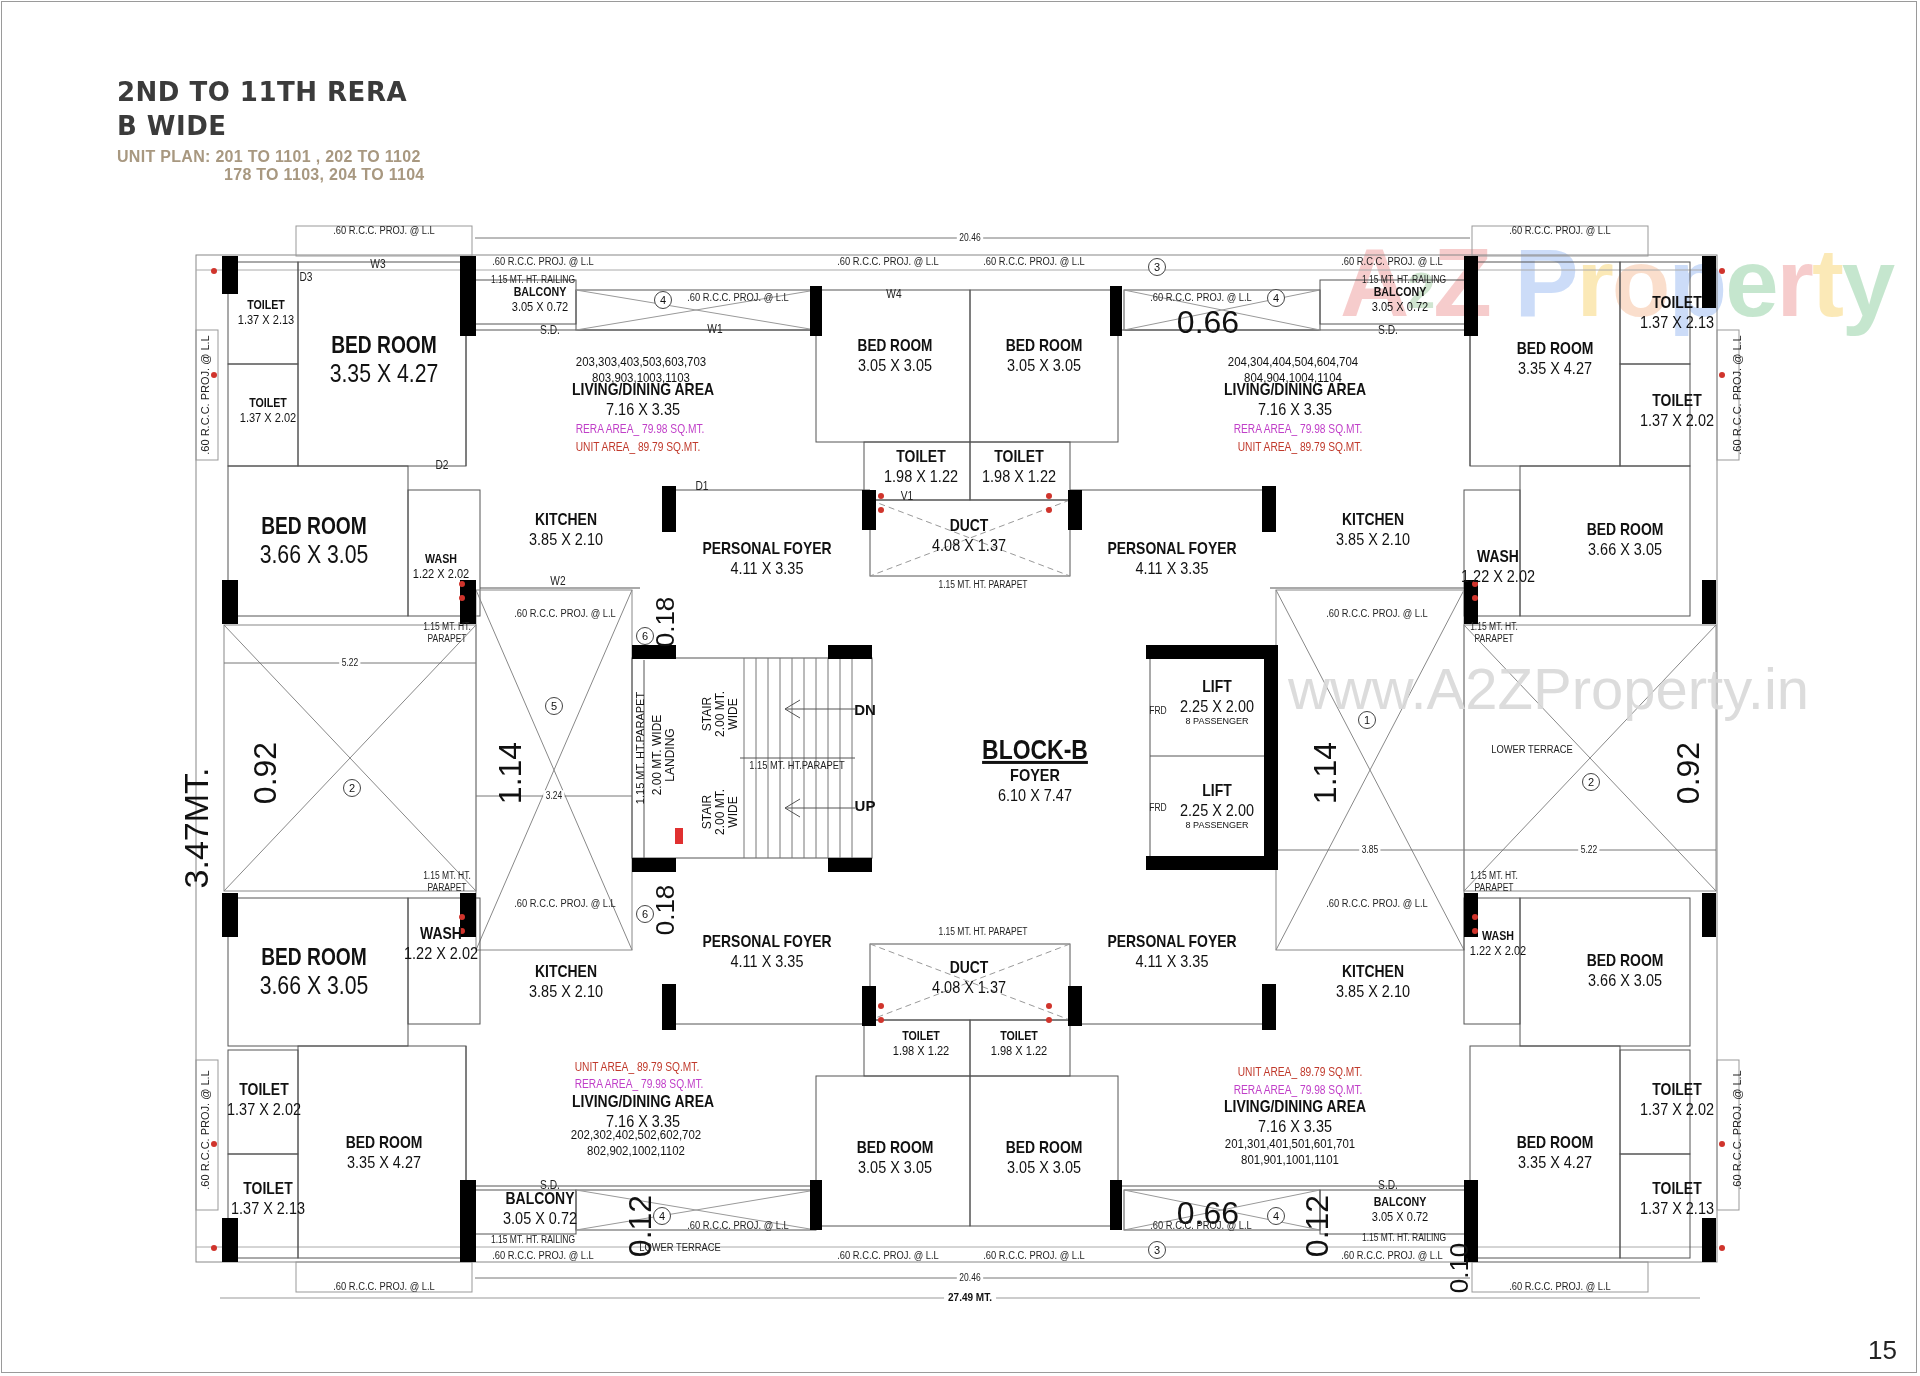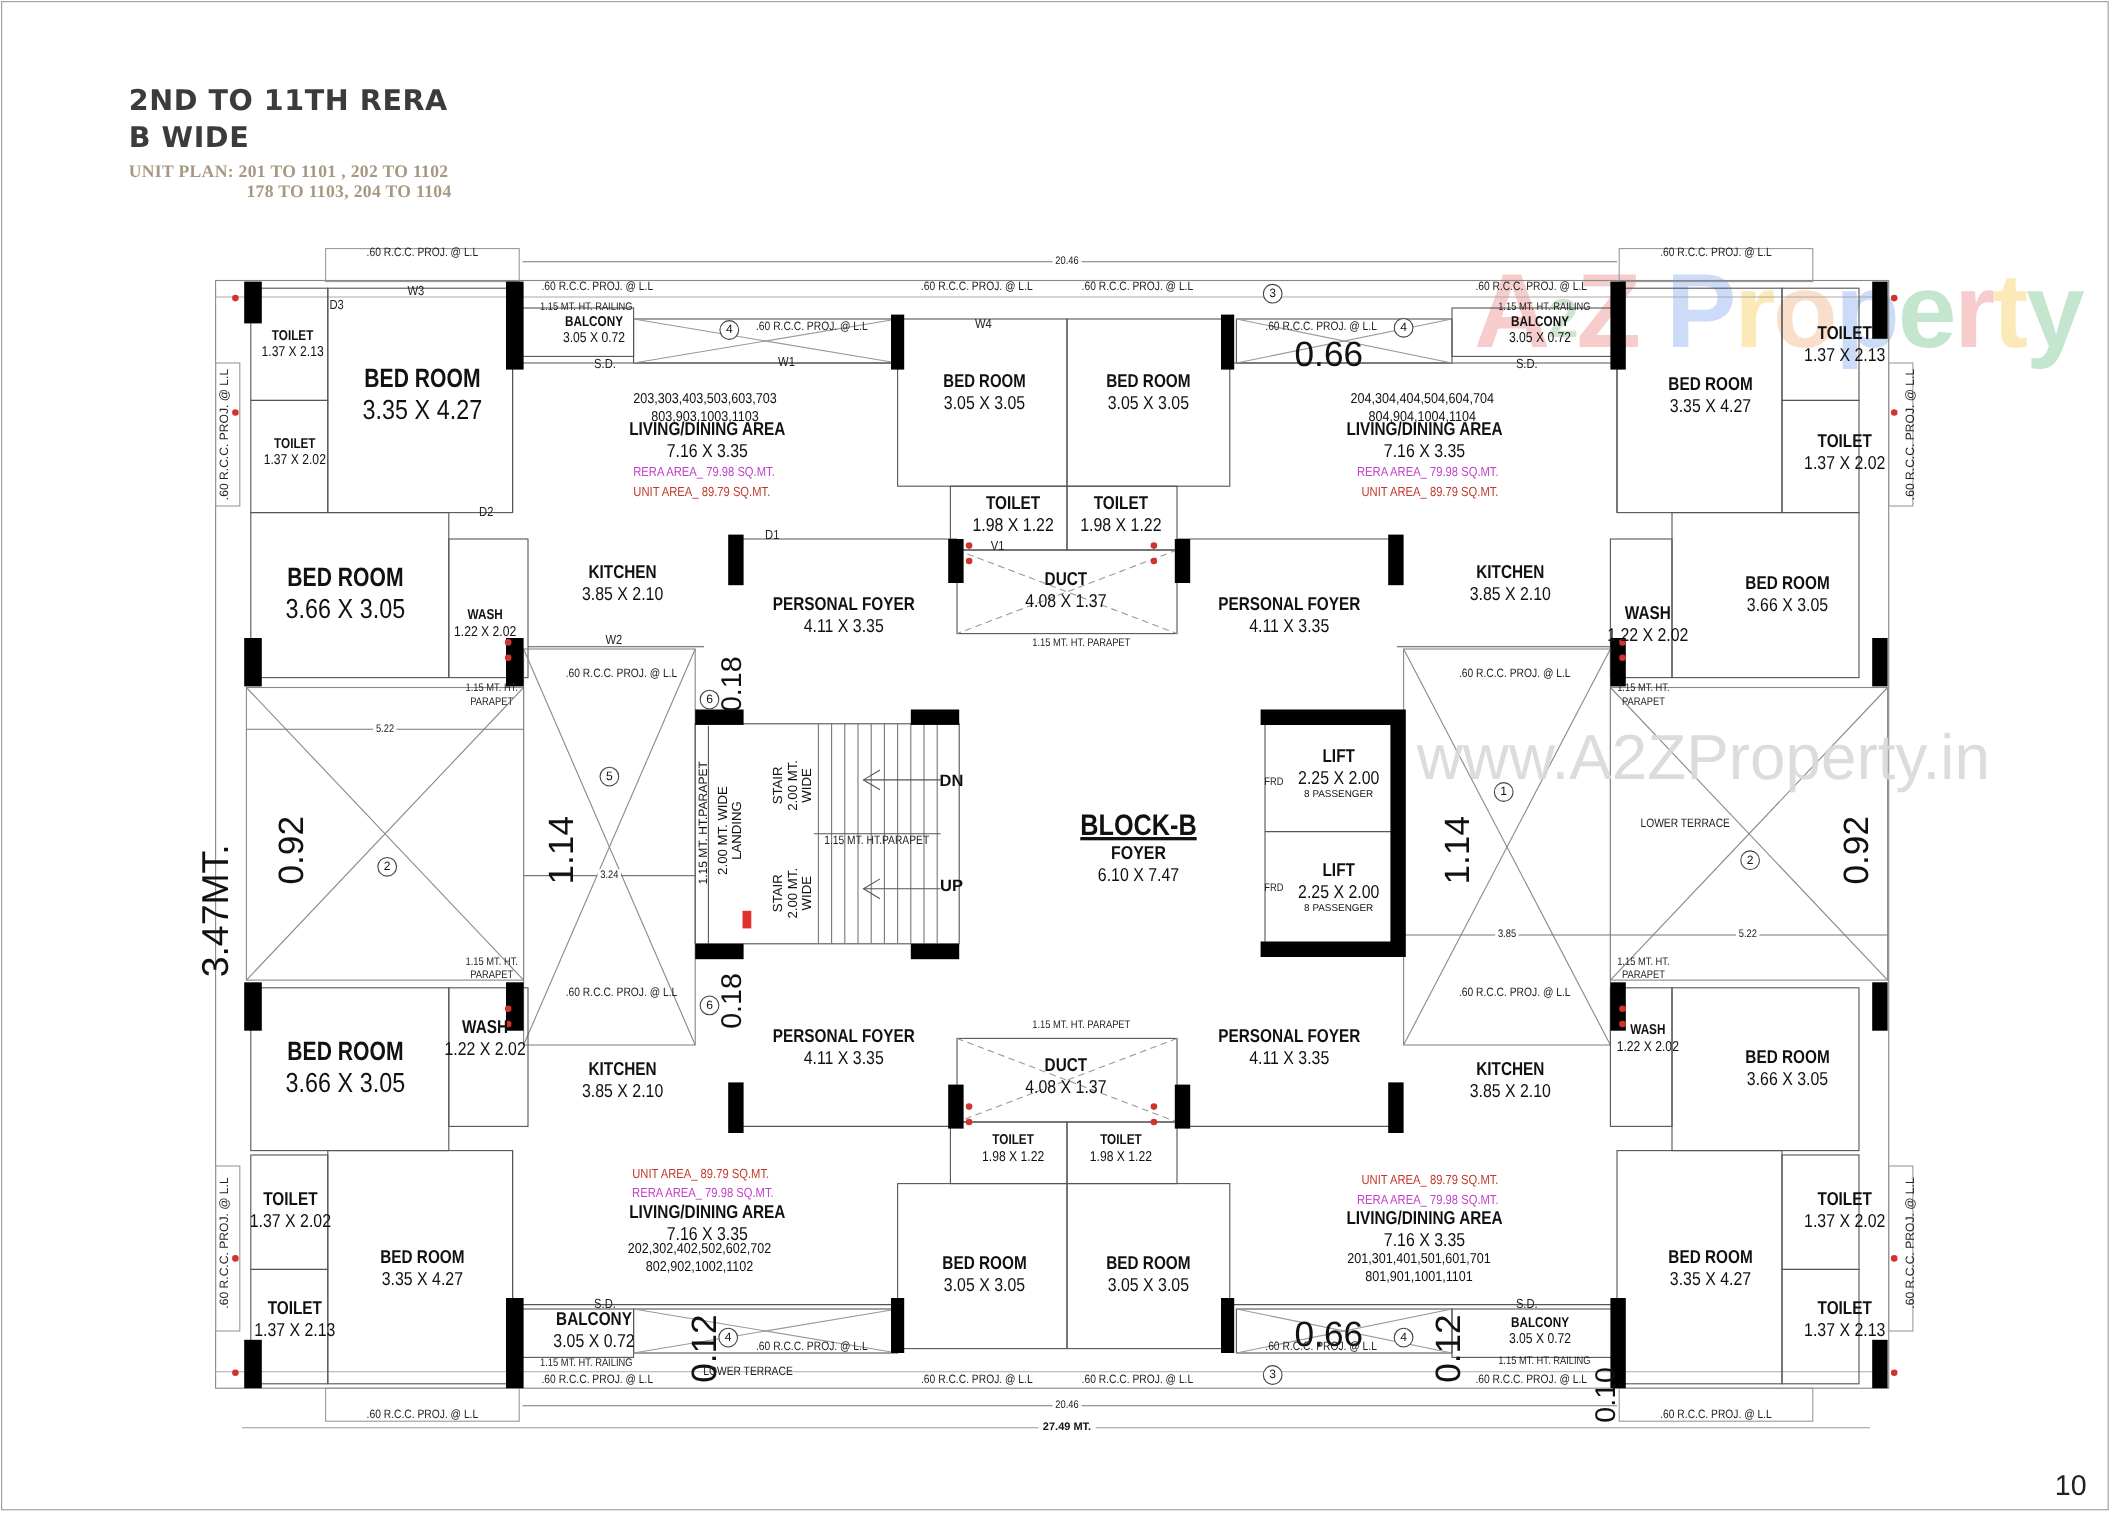--- a/index.html
+++ b/index.html
@@ -1,19 +1,19 @@
 <!DOCTYPE html>
 <html><head>
 <meta charset="utf-8">
 <style>
   html,body{margin:0;padding:0;background:#fff;}
   body{width:1920px;height:1376px;position:relative;overflow:hidden;font-family:"Liberation Sans",sans-serif;color:#111;}
   .frame{position:absolute;left:1px;top:1px;width:1916px;height:1372px;border:1px solid #9a9a9a;box-sizing:border-box;}
   .title{position:absolute;font-family:"DejaVu Sans",sans-serif;font-weight:bold;color:#3b3b3b;font-size:26px;letter-spacing:0.5px;}
-  .sub{position:absolute;font-family:Liberation Serif, serif;font-weight:bold;color:#a89880;font-size:16px;letter-spacing:0.3px;white-space:pre;text-align:right;}
+  .sub{position:absolute;font-family:Liberation Sans, sans-serif;font-weight:bold;color:#a89880;font-size:16px;letter-spacing:0.3px;white-space:pre;text-align:right;}
   .pagenum{position:absolute;left:1868px;top:1335px;font-size:26px;color:#222;}
   svg{position:absolute;left:0;top:0;}
   .lbl{position:absolute;transform:translate(-50%,-50%);text-align:center;white-space:nowrap;line-height:1.15;font-family:"Liberation Sans",sans-serif;}
   .room-name{font-weight:bold;font-stretch:condensed;}
   .xl .room-name{font-size:24px;transform:scaleX(0.8);display:block;}
   .xl .dim{font-size:25px;display:block;transform:scaleX(0.85);}
   .md .room-name{font-size:17px;display:block;transform:scaleX(0.82);}
   .md .dim{font-size:17px;display:block;transform:scaleX(0.85);}
   .sm .room-name{font-size:13px;display:block;transform:scaleX(0.82);}
   .sm .dim{font-size:13px;display:block;transform:scaleX(0.85);}
@@ -580,13 +580,13 @@
 
 <div class="lbl tiny" style="left:378px;top:265px;font-size:12px">W3</div>
 <div class="lbl tiny" style="left:715px;top:330px;font-size:12px">W1</div>
 <div class="lbl tiny" style="left:558px;top:582px;font-size:12px">W2</div>
 <div class="lbl tiny" style="left:894px;top:295px;font-size:12px">W4</div>
 <div class="lbl tiny" style="left:702px;top:487px;font-size:12px">D1</div>
 <div class="lbl tiny" style="left:442px;top:466px;font-size:12px">D2</div>
 <div class="lbl tiny" style="left:306px;top:278px;font-size:12px">D3</div>
 <div class="lbl tiny" style="left:907px;top:497px;font-size:12px">V1</div>
 
-<div class="pagenum">10</div>
+<div class="pagenum">15</div>
 
 </body></html>

